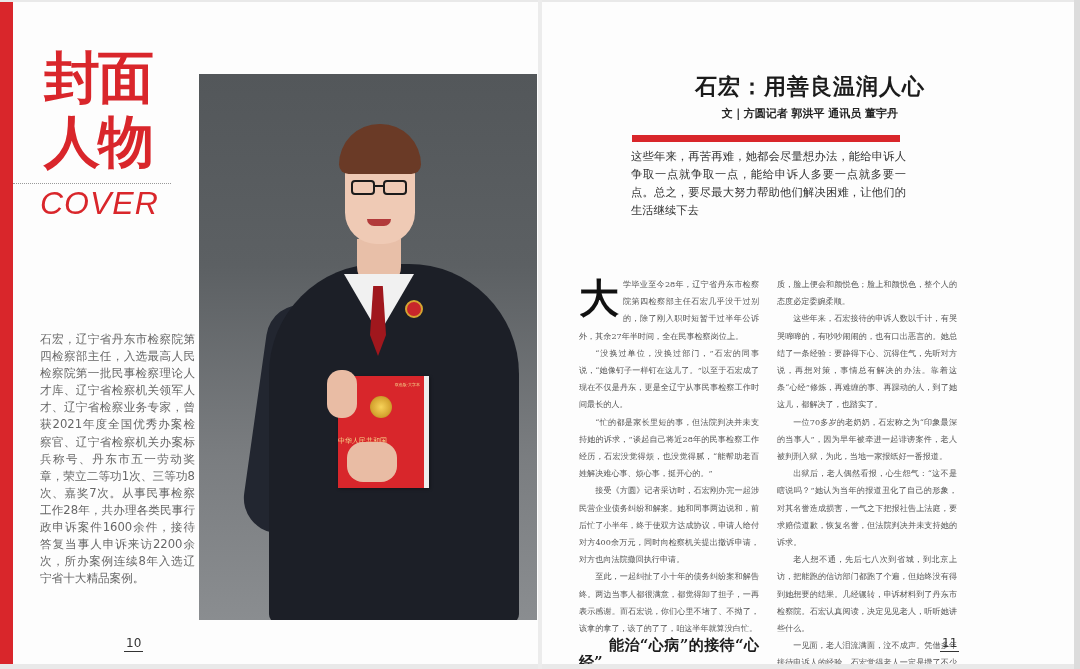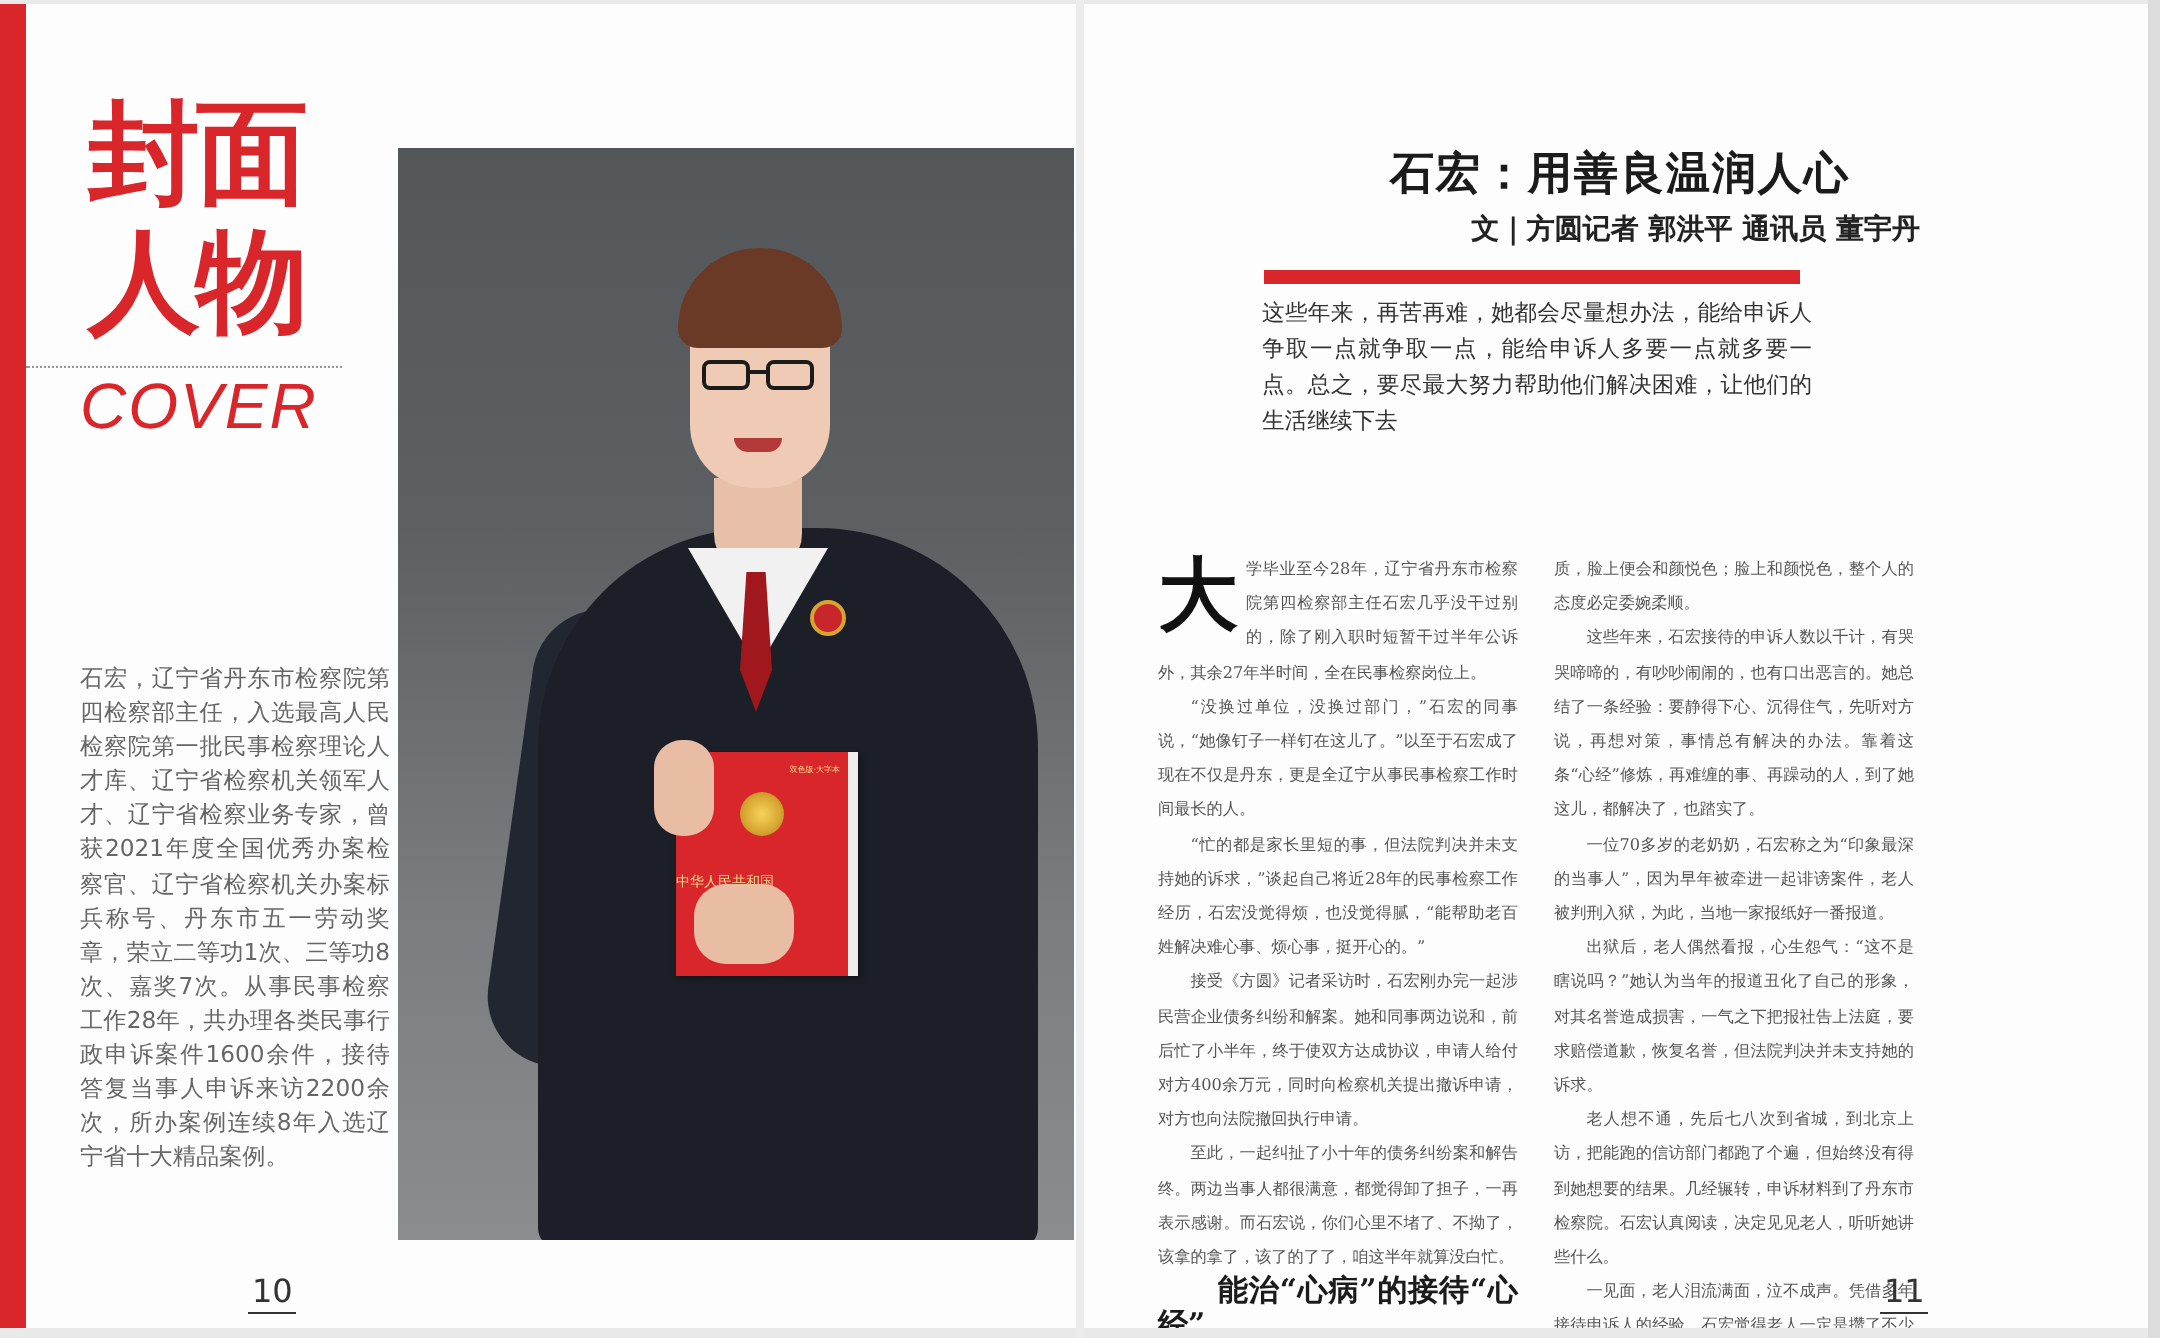--- a/index.html
+++ b/index.html
@@ -18,21 +18,21 @@
 
   
   .red-bar { position: absolute; left: 0; top: 0; width: 13px; height: 662px; background: #d9262b; }
   .section-title { position: absolute; left: 44px; top: 44px; width: 130px; color: #d9262b;
     font-family: "DejaVu Sans", sans-serif; font-weight: bold; font-size: 56px; line-height: 64px; letter-spacing: -2px; }
   .section-rule { position: absolute; left: 13px; top: 181px; width: 158px; border-top: 1px dotted #999; }
   .section-en { position: absolute; left: 40px; top: 183px; color: #d9262b; font-family: "Liberation Sans", sans-serif;
     font-style: italic; font-size: 32px; letter-spacing: 1px; }
   .bio { position: absolute; left: 40px; top: 329px; width: 155px; font-size: 11.6px; line-height: 17.1px; color: #666;
     text-align: justify; }
-  .page-num { position: absolute; font-size: 16px; color: #333; border-bottom: 1px solid #333; padding: 0 2px 1px; }
+  .page-num { position: absolute; font-size: 12px; color: #333; border-bottom: 1px solid #333; padding: 0 2px 1px; }
   .pn-left { left: 124px; top: 634px; }
   .pn-right { left: 398px; top: 634px; }
 
   
   .photo { position: absolute; left: 199px; top: 72px; width: 338px; height: 546px;
     background: linear-gradient(180deg, #53575a 0%, #5c6063 35%, #7a7d80 70%, #8a8d90 100%); overflow: hidden; }
   .suit { position: absolute; left: 70px; top: 190px; width: 250px; height: 360px; background: #1c1f27;
     border-radius: 110px 110px 10px 10px; }
   .suit-left-arm { position: absolute; left: 56px; top: 230px; width: 70px; height: 230px; background: #222630; border-radius: 35px; transform: rotate(8deg); }
   .collar-white { position: absolute; left: 145px; top: 200px; width: 70px; height: 60px; background: #f1f1f1;
@@ -54,22 +54,22 @@
     background: radial-gradient(circle, #f7d35a 0%, #d6a531 60%, #a37a16 100%); }
   .book .t1 { position: absolute; left: 0; width: 86px; top: 60px; text-align: left; color: #f7d98c; font-size: 7px; font-family: "DejaVu Serif", serif; }
   .book .t2 { position: absolute; left: 0; width: 86px; top: 75px; text-align: center; color: #f7d98c; font-size: 9px; letter-spacing: 4px; font-family: "DejaVu Serif", serif; }
   .book .corner { position: absolute; right: 4px; top: 6px; color: #f7d98c; font-size: 4px; }
   .hand1 { position: absolute; left: 128px; top: 296px; width: 30px; height: 48px; background: #e9bca4; border-radius: 14px; }
   .hand2 { position: absolute; left: 148px; top: 368px; width: 50px; height: 40px; background: #e9bca4; border-radius: 16px; }
 
   
   .article-title { position: absolute; left: 118px; top: 70px; width: 300px; text-align: center; font-family: "DejaVu Serif", serif;
     font-weight: bold; font-size: 22px; color: #1b1b1b; letter-spacing: 1px; }
-  .byline { position: absolute; left: 118px; top: 104px; width: 300px; text-align: right; font-family: "DejaVu Serif", serif;
-    font-weight: bold; font-size: 14px; color: #222; }
+  .byline { position: absolute; left: 118px; top: 104px; width: 300px; text-align: center; font-family: "DejaVu Serif", serif;
+    font-weight: bold; font-size: 11px; color: #222; }
   .lead-bar { position: absolute; left: 90px; top: 133px; width: 268px; height: 7px; background: #d9262b; }
   .lead { position: absolute; left: 89px; top: 146px; width: 275px; font-size: 11.3px; line-height: 18px; color: #333; text-align: justify; }
   .col { position: absolute; top: 274px; width: 180px; font-family: "DejaVu Serif", serif; font-size: 8.1px; line-height: 17.2px; color: #555; text-align: justify; }
   .col-1 { left: 37px; }
   .col-2 { left: 235px; }
   .col p { margin: 0; text-indent: 2em; }
   .col p.first { text-indent: 0; }
   .dropcap { float: left; font-family: "DejaVu Sans", sans-serif; font-weight: bold; font-size: 40px; line-height: 40px; color: #111; margin: 2px 4px 0 0; }
   .subhead { margin: 10px 0 0; font-weight: bold; font-size: 15px; color: #1b1b1b; text-indent: 0; }
 </style>

